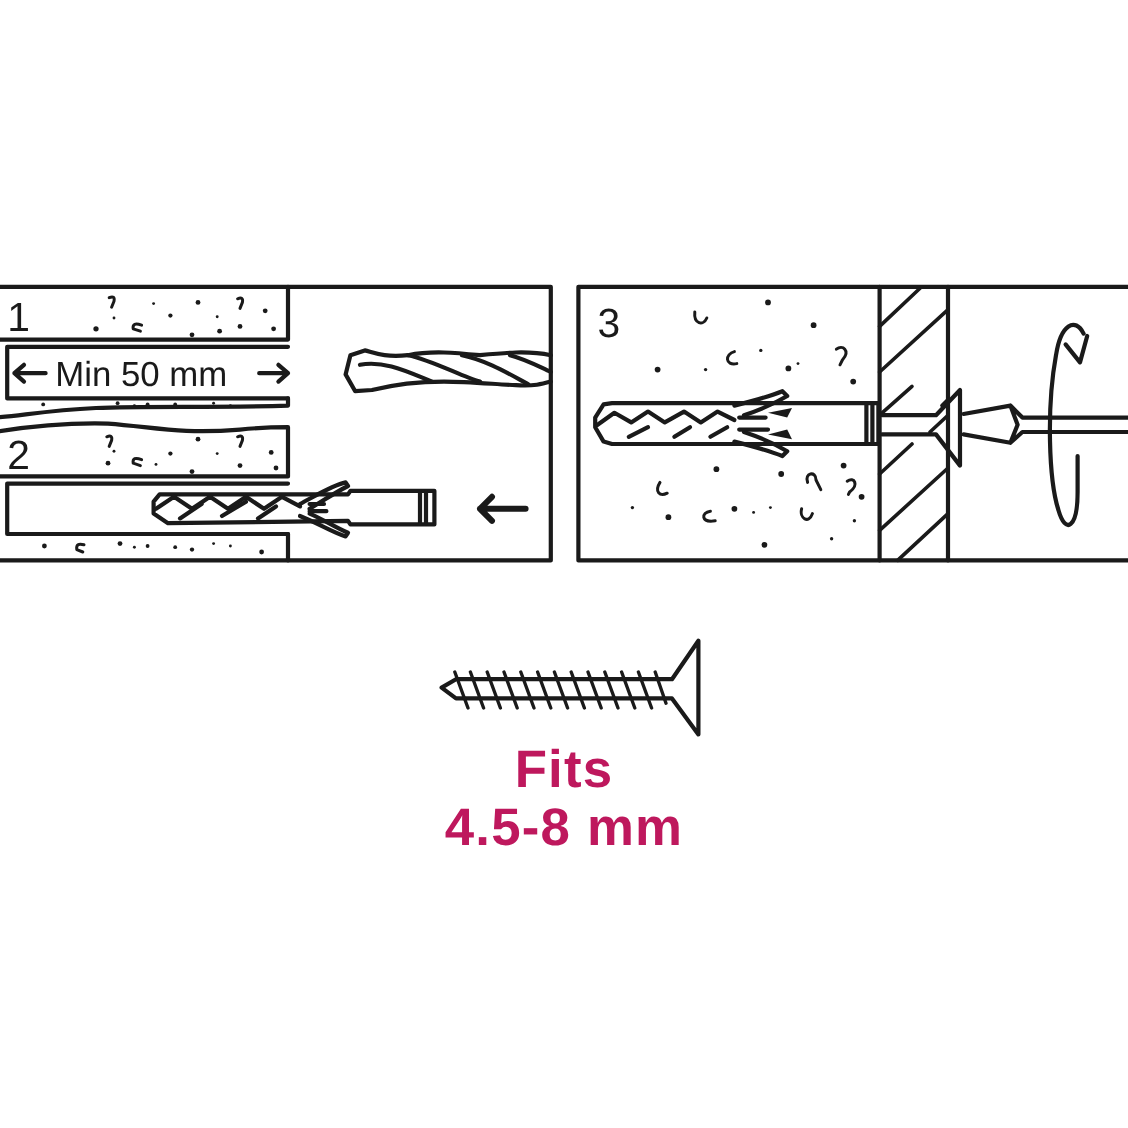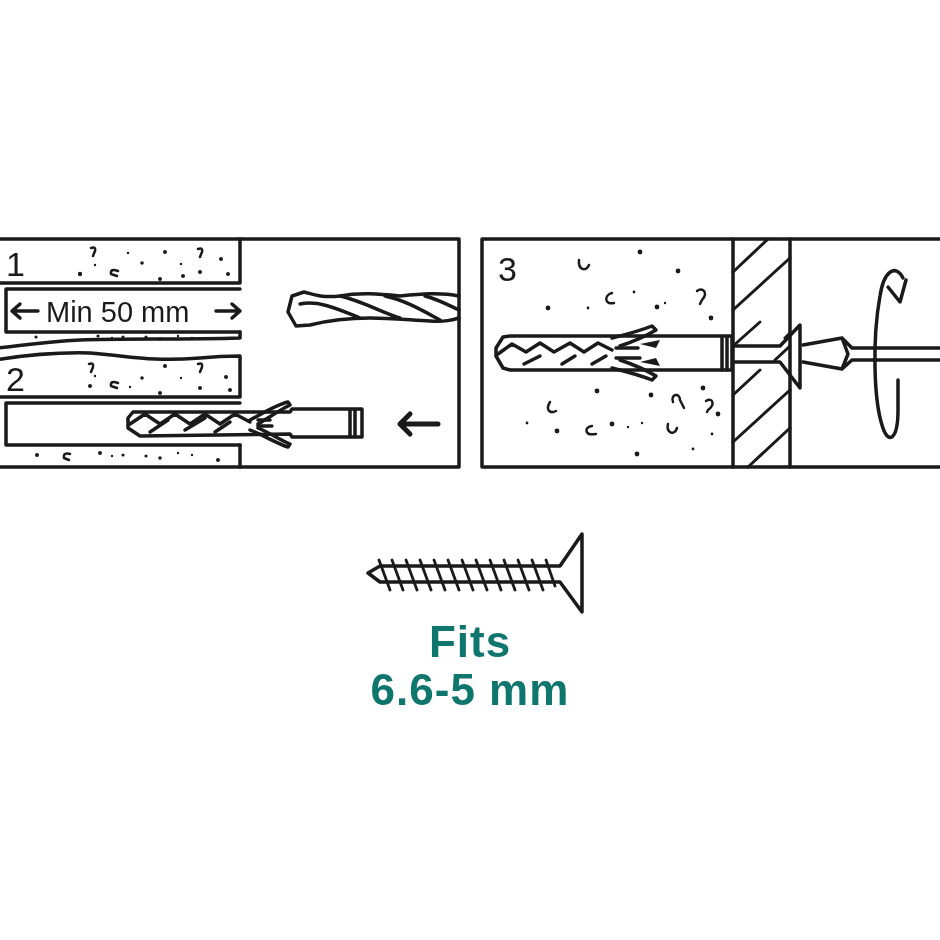--- a/index.html
+++ b/index.html
@@ -3,21 +3,21 @@
   <meta charset="utf-8">
   <style>
     html, body { margin: 0; padding: 0; background: #ffffff; }
     body { width: 940px; height: 940px; position: relative; overflow: hidden; font-family: "Liberation Sans", sans-serif; }
     svg { position: absolute; left: 0; top: 0; }
     .ln { fill: none; stroke: #1a1a1a; stroke-width: 3.5; stroke-linejoin: round; stroke-linecap: round; }
     .thin { fill: none; stroke: #1a1a1a; stroke-width: 2.5; stroke-linecap: round; stroke-linejoin: round; }
     .dot { fill: #1a1a1a; }
     .step-num { font-family: "Liberation Sans", sans-serif; font-size: 34px; fill: #1a1a1a; }
     .dim-text { font-family: "Liberation Sans", sans-serif; font-size: 29px; fill: #1a1a1a; }
-    .caption { position: absolute; left: 0; width: 940px; text-align: center; font-family: "Liberation Sans", sans-serif; font-weight: bold; color: #0f766e; font-size: 44px; line-height: 48px; letter-spacing: 1px; }
+    .caption { position: absolute; left: 0; width: 940px; text-align: center; font-family: "Liberation Sans", sans-serif; font-weight: bold; color: #be185d; font-size: 44px; line-height: 48px; letter-spacing: 1px; }
   </style>
 </head>
 <body>
 
 <svg width="940" height="940" viewBox="0 0 940 940">
 
   <g>
     <rect class="ln" x="-4" y="239" width="463" height="228"></rect>
 
     <path class="ln" d="M-4 283 H240 V239"></path>
@@ -172,13 +172,13 @@
     </g>
   </g>
 
   <g>
     <path class="ln" d="M368 573 L380 566 H560 L582 534 V612 L560 582 H380 Z"></path>
     <path class="ln" style="stroke-width:2.8" d="M379 560 L390 590 M392 560 L403 590 M406 560 L417 590 M420 560 L431 590 M434 560 L445 590 M448 560 L459 590 M462 560 L473 590 M476 560 L487 590 M490 560 L501 590 M504 560 L515 590 M518 560 L529 590 M532 560 L543 590 M546 560 L555 586"></path>
   </g>
 </svg>
 
 <div class="caption" style="top:618px;">Fits</div>
-<div class="caption" style="top:666px;">6.6-5 mm</div>
+<div class="caption" style="top:666px;">4.5-8 mm</div>
 
 </body></html>

